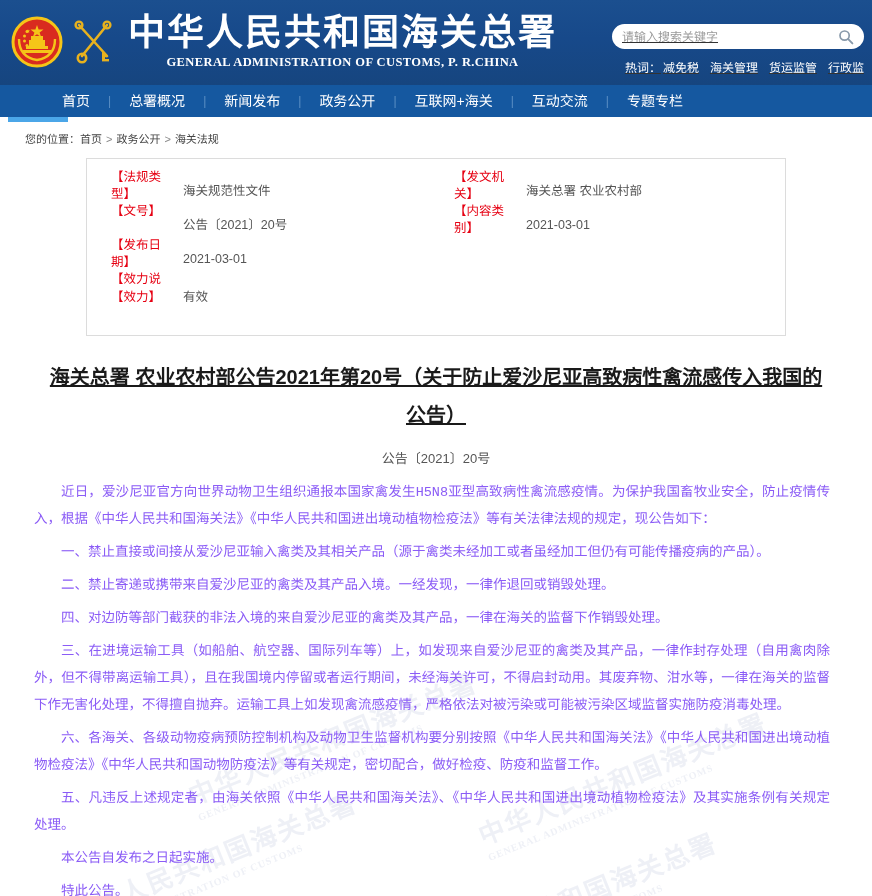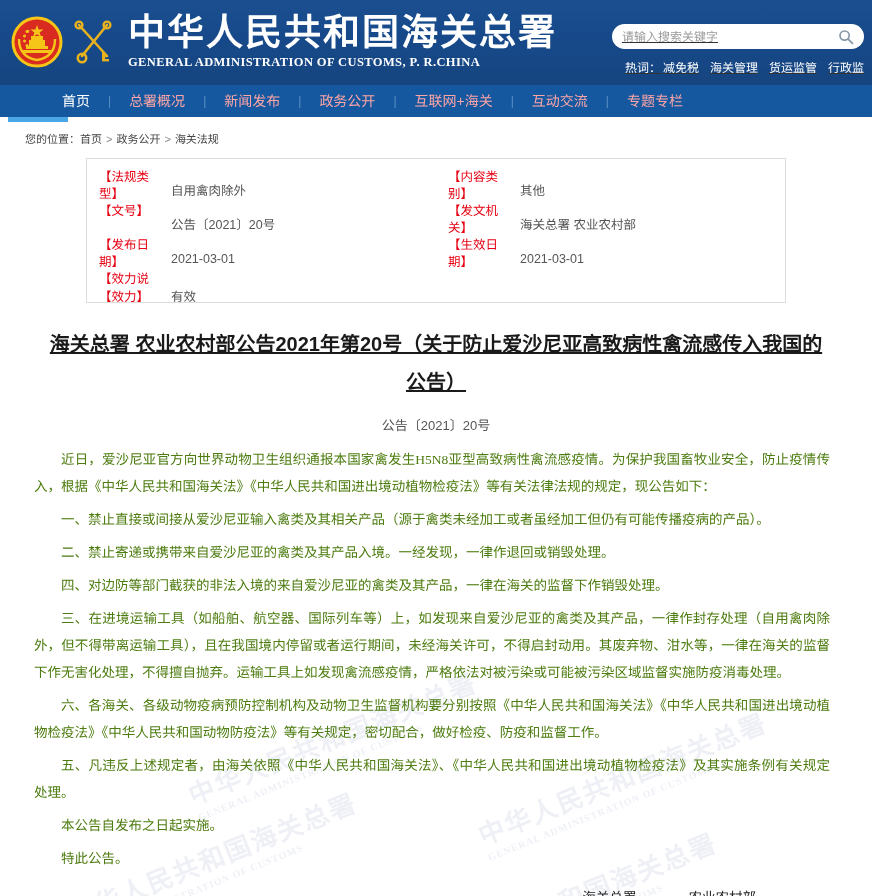--- a/index.html
+++ b/index.html
@@ -71,20 +71,21 @@
     white-space: nowrap;
   }
   .wordmark-en {
     font-family: "Liberation Serif", "DejaVu Serif", serif;
     font-size: 12.5px;
     font-weight: bold;
     color: #ffffff;
     letter-spacing: 0.4px;
     margin-top: 2px;
     white-space: nowrap;
+    text-align: center;
   }
 
   
   .header-right {
     margin-left: auto;
     margin-right: 8px;
     display: flex;
     flex-direction: column;
     align-items: flex-end;
     padding-top: 14px;
@@ -146,21 +147,21 @@
     position: relative;
   }
   .nav {
     display: flex;
     align-items: center;
     height: 32px;
     padding-left: 20px;
     white-space: nowrap;
   }
   .nav-item {
-    color: #fca5a5;
+    color: #ffffff;
     font-size: 14px;
     text-decoration: none;
     padding: 0 4px;
     cursor: pointer;
     line-height: 32px;
   }
   .nav-item.active { color: #ffffff; }
   .nav-sep {
     color: #5b8fc4;
     font-size: 12px;
@@ -225,22 +226,22 @@
   }
 
   .content { position: relative; z-index: 1; }
 
   
   .meta-box {
     margin: 6px auto 0 auto;
     width: 700px;
     border: 1px solid #dcdcdc;
     background: #ffffff;
-    padding: 10px 0 6px 0;
-    height: 145px;
+    padding: 10px 0 6px 12px;
+    height: 178px;
     overflow: hidden;
   }
   .meta-grid {
     display: grid;
     grid-template-columns: 1fr 1fr;
   }
   .meta-col { display: block; }
   .meta-row {
     display: flex;
     align-items: flex-start;
@@ -280,25 +281,25 @@
     text-align: center;
     font-size: 13px;
     color: #555;
     margin-top: 14px;
     margin-bottom: 8px;
   }
   .body-text { margin-top: 12px; }
   .body-text p {
     font-size: 13.5px;
     line-height: 2.0;
-    color: #4d7c0f;
+    color: #8b5cf6;
     text-align: justify;
     text-indent: 2em;
     margin: 0 8px 6px 0;
-    font-family: Liberation Serif, serif;
+    font-family: Liberation Mono, monospace;
   }
 
   .signature {
     display: flex;
     justify-content: flex-end;
     gap: 52px;
     padding-right: 82px;
     margin-top: 14px;
     font-size: 13.5px;
     color: #1c1c1c;
@@ -416,21 +417,21 @@
   </div>
 
   <div class="content">
 
     <div class="meta-box">
       <div class="meta-grid">
 
         <div class="meta-col">
           <div class="meta-row">
             <div class="meta-key">【法规类型】</div>
-            <div class="meta-val">自用禽肉除外</div>
+            <div class="meta-val">海关规范性文件</div>
           </div>
           <div class="meta-row">
             <div class="meta-key">【文号】</div>
             <div class="meta-val">公告〔2021〕20号</div>
           </div>
           <div class="meta-row">
             <div class="meta-key">【发布日期】</div>
             <div class="meta-val">2021-03-01</div>
           </div>
           <div class="meta-row" style="min-height:18px">
@@ -438,29 +439,25 @@
             <div class="meta-val" style="padding-top:0"></div>
           </div>
           <div class="meta-row" style="min-height:20px">
             <div class="meta-key">【效力】</div>
             <div class="meta-val" style="padding-top:0">有效</div>
           </div>
         </div>
 
         <div class="meta-col">
           <div class="meta-row">
-            <div class="meta-key">【内容类别】</div>
-            <div class="meta-val">其他</div>
-          </div>
-          <div class="meta-row">
             <div class="meta-key">【发文机关】</div>
             <div class="meta-val">海关总署 农业农村部</div>
           </div>
           <div class="meta-row">
-            <div class="meta-key">【生效日期】</div>
+            <div class="meta-key">【内容类别】</div>
             <div class="meta-val">2021-03-01</div>
           </div>
         </div>
 
       </div>
     </div>
 
     <article class="article">
       <h1 class="doc-title">海关总署 农业农村部公告2021年第20号（关于防止爱沙尼亚高致病性禽流感传入我国的公告）</h1>
       <div class="doc-subtitle">公告〔2021〕20号</div>

